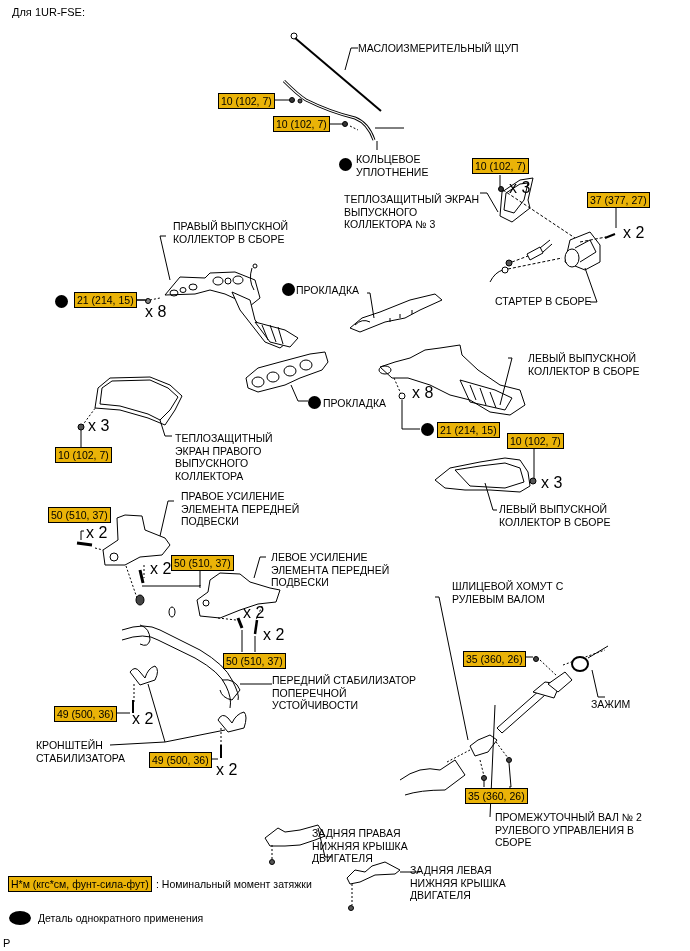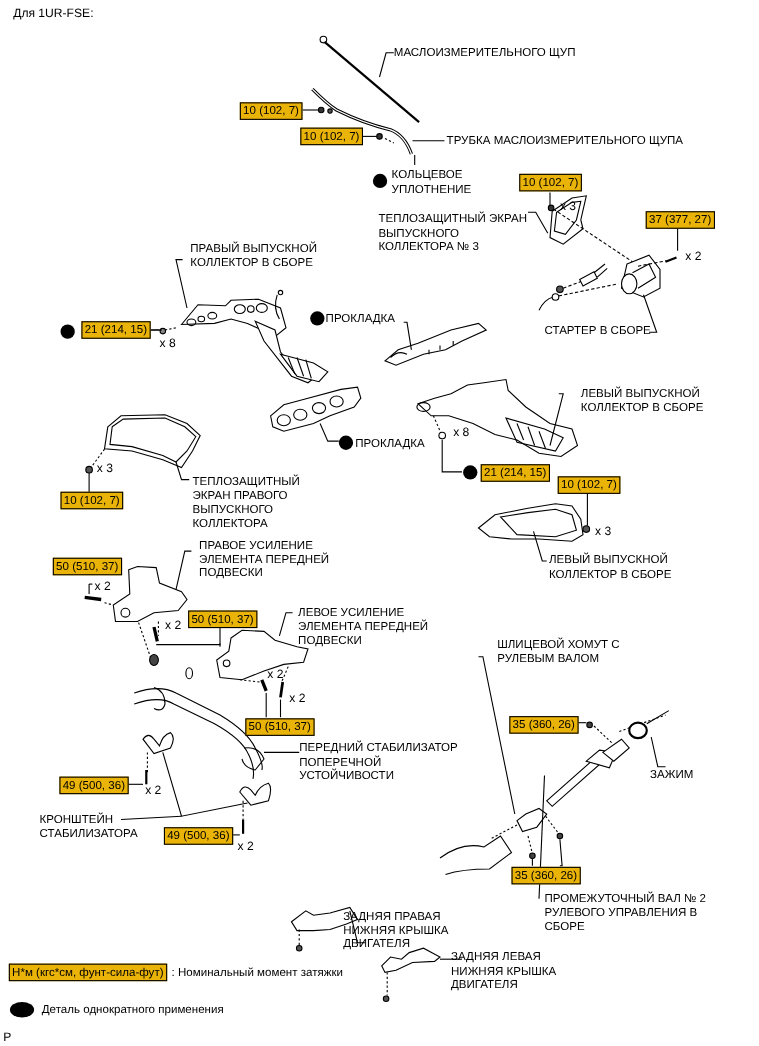--- a/index.html
+++ b/index.html
@@ -1,21 +1,21 @@
 <!DOCTYPE html>
 <html><head>
 <meta charset="utf-8">
 <style>
   html, body { margin: 0; padding: 0; background: #ffffff; }
   body { width: 690px; height: 951px; position: relative; overflow: hidden;
          font-family: "Liberation Sans", sans-serif; color: #000; }
   #stage { position: absolute; left: 0; top: 0; width: 636px; height: 951px; }
   .lbl { position: absolute; font-size: 10.5px; line-height: 12.5px; white-space: pre; letter-spacing: 0; }
   .box { position: absolute; font-size: 10.5px; line-height: 12px; border: 1px solid #000; padding: 1px 2px 1px 2px; background: #eab308; white-space: pre; }
-  .mult { position: absolute; font-size: 11px; line-height: 12px; white-space: pre; }
+  .mult { position: absolute; font-size: 16px; line-height: 12px; white-space: pre; }
   .dot { position: absolute; width: 13px; height: 13px; border-radius: 50%; background: #000; }
   .title { position: absolute; left: 12px; top: 6px; font-size: 11px; }
 </style>
 </head>
 <body>
 
 <div id="stage">
 
 <svg width="690" height="951" viewBox="0 0 690 951" style="position:absolute;left:0;top:0">
   <g fill="none" stroke="#000" stroke-width="1">
@@ -218,22 +218,21 @@
     </g>
 
     <line x1="137" y1="300" x2="147" y2="300"></line>
     <line x1="200" y1="588" x2="200" y2="585"></line>
     <line x1="84" y1="531" x2="81" y2="531"></line>
   </g>
 </svg>
 
 <div class="title">Для 1UR-FSE:</div>
 
-<div class="lbl" style="left:358px;top:42px">МАСЛОИЗМЕРИТЕЛЬНОГО ЩУП</div>
-<div class="lbl" style="left:406px;top:122px">ТРУБКА МАСЛОИЗМЕРИТЕЛЬНОГО ЩУПА</div>
+<div class="lbl" style="left:358px;top:42px">МАСЛОИЗМЕРИТЕЛЬНЫЙ ЩУП</div>
 <div class="dot" style="left:339px;top:158px"></div>
 <div class="lbl" style="left:356px;top:153px">КОЛЬЦЕВОЕ
 УПЛОТНЕНИЕ</div>
 <div class="lbl" style="left:344px;top:193px">ТЕПЛОЗАЩИТНЫЙ ЭКРАН
 ВЫПУСКНОГО
 КОЛЛЕКТОРА № 3</div>
 <div class="lbl" style="left:173px;top:220px">ПРАВЫЙ ВЫПУСКНОЙ
 КОЛЛЕКТОР В СБОРЕ</div>
 <div class="dot" style="left:282px;top:283px"></div>
 <div class="lbl" style="left:296px;top:284px">ПРОКЛАДКА</div>

